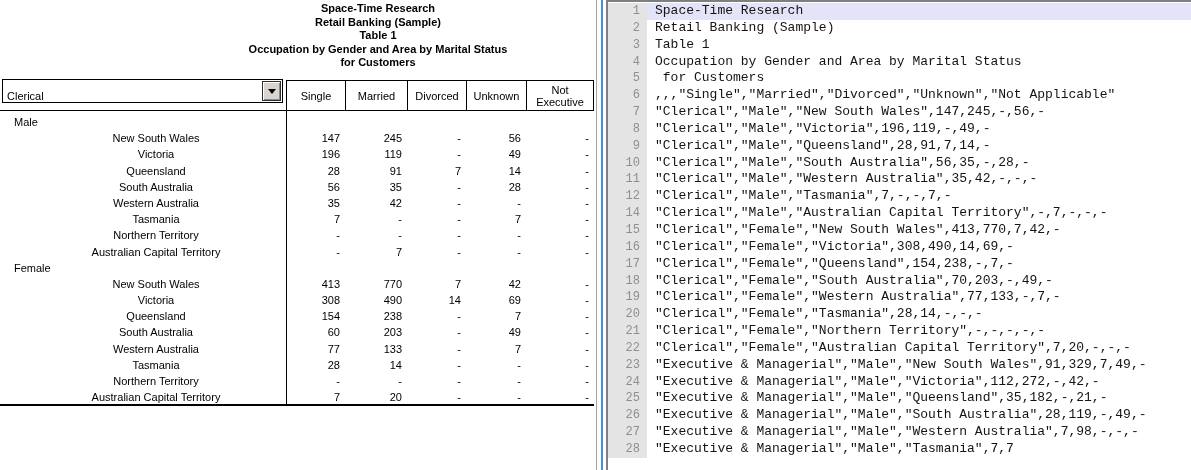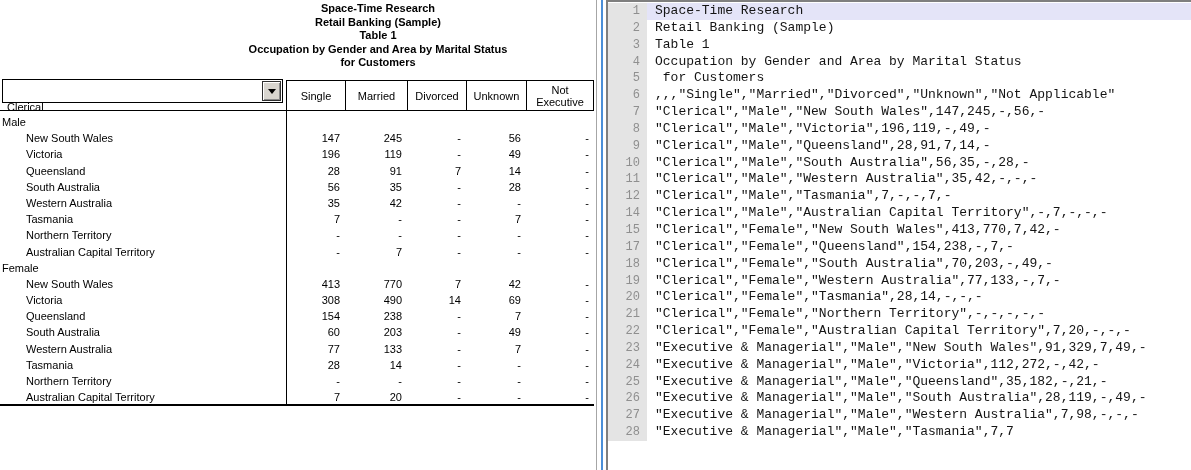--- a/index.html
+++ b/index.html
@@ -7,43 +7,43 @@
               font-family:"Liberation Sans", sans-serif; }
 
   
   .left-panel { position:absolute; left:0; top:0; width:596px; height:470px; background:#fff; overflow:hidden; }
 
   .titles { position:absolute; left:58px; top:2px; width:640px; text-align:center;
             font-weight:bold; font-size:11px; line-height:13.5px; color:#000; }
 
   .combo { position:absolute; left:2px; top:79px; width:281px; height:24px;
            border:1px solid #000; background:#fff; }
-  .combo-value { position:absolute; left:4px; top:16px; font-size:11px; line-height:22px; color:#000; }
+  .combo-value { position:absolute; left:4px; top:5px; font-size:11px; line-height:22px; color:#000; }
   .combo-btn { position:absolute; right:1px; top:1px; width:19px; height:20px;
                background:#d8d5cf; border:1px solid #2f2f2f;
                box-shadow:inset 1px 1px 0 #fff, inset -1px -1px 0 #8a8a8a;
                display:flex; align-items:center; justify-content:center; }
   .combo-arrow { width:0; height:0; border-left:4px solid transparent; border-right:4px solid transparent;
                  border-top:5px solid #000; }
 
   .header-row { position:absolute; left:286px; top:80px; width:308px; height:30px;
                 display:flex; border-top:1px solid #000; }
   .header-cell { border-left:1px solid #000; display:flex; align-items:center; justify-content:center;
                  text-align:center; font-size:11px; line-height:12px; color:#000; }
   .header-cell:last-child { border-right:1px solid #000; }
   .hc0{width:59px;} .hc1{width:62px;} .hc2{width:59px;} .hc3{width:60px;} .hc4{width:68px;}
 
   .hline-header { position:absolute; left:0; top:110px; width:594px; height:1px; background:#000; }
   .vline-body   { position:absolute; left:286px; top:110px; width:1px; height:294px; background:#000; }
   .hline-bottom { position:absolute; left:0; top:404px; width:594px; height:2px; background:#000; }
 
   .rows { position:absolute; left:0; top:114px; width:594px; }
   .trow { display:flex; height:16.2px; font-size:11px; line-height:16.2px; color:#000; }
-  .tlabel { width:286px; padding-left:2px; white-space:nowrap; overflow:hidden; }
-  .tlabel.indent { padding-left:26px; }
+  .tlabel { width:286px; padding-left:14px; white-space:nowrap; overflow:hidden; }
+  .tlabel.indent { padding-left:26px;text-align:center; }
   .tval { text-align:right; padding-right:5px; }
   .tv0{width:59px;} .tv1{width:62px;} .tv2{width:59px;} .tv3{width:60px;} .tv4{width:68px;}
 
   
   .divider-gray { position:absolute; left:596px; top:0; width:1px; height:470px; background:#a6a6a6; }
   .divider-blue { position:absolute; left:601px; top:0; width:2px; height:470px; background:#4a8ed8; }
 
   
   .editor { position:absolute; left:606px; top:0; width:585px; height:470px; background:#fff;
             border-top:2px solid #7f7f7f; border-left:2px solid #7f7f7f;
@@ -279,20 +279,24 @@
     </div>
     <div class="eline">
       <div class="ln">14</div>
       <div class="lt">"Clerical","Male","Australian Capital Territory",-,7,-,-,-</div>
     </div>
     <div class="eline">
       <div class="ln">15</div>
       <div class="lt">"Clerical","Female","New South Wales",413,770,7,42,-</div>
     </div>
     <div class="eline">
+      <div class="ln">16</div>
+      <div class="lt">"Clerical","Female","Victoria",308,490,14,69,-</div>
+    </div>
+    <div class="eline">
       <div class="ln">17</div>
       <div class="lt">"Clerical","Female","Queensland",154,238,-,7,-</div>
     </div>
     <div class="eline">
       <div class="ln">18</div>
       <div class="lt">"Clerical","Female","South Australia",70,203,-,49,-</div>
     </div>
     <div class="eline">
       <div class="ln">19</div>
       <div class="lt">"Clerical","Female","Western Australia",77,133,-,7,-</div>

